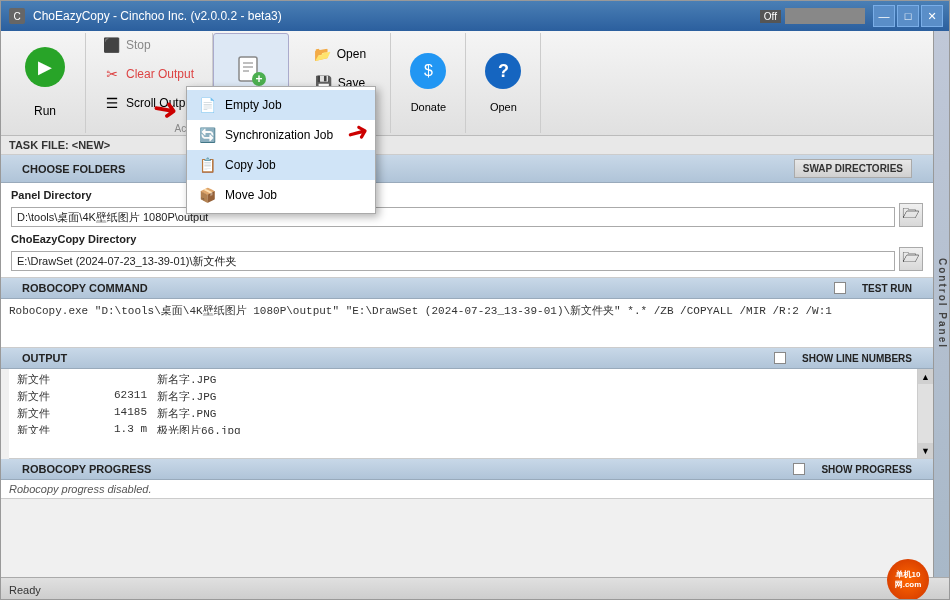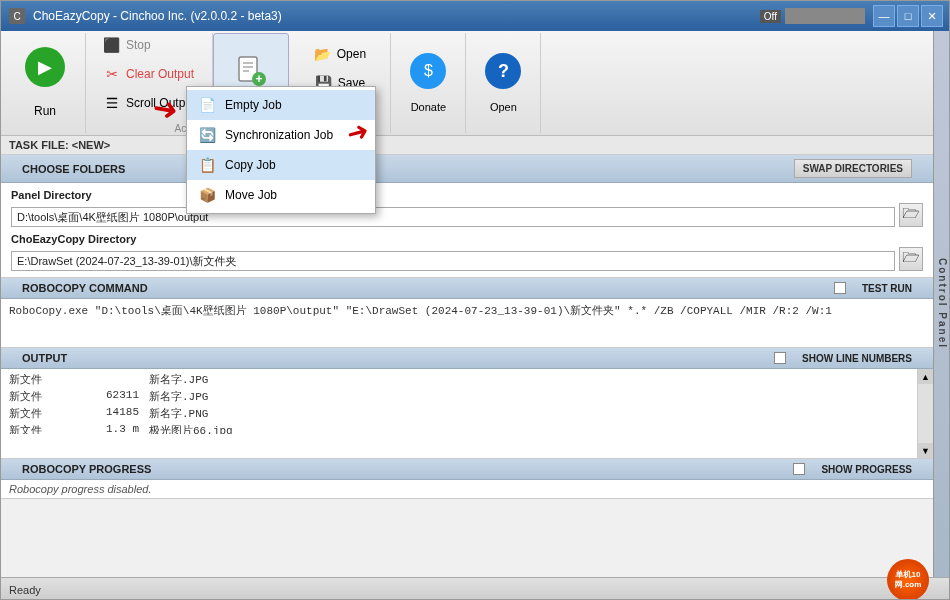--- a/index.html
+++ b/index.html
@@ -281,20 +281,21 @@
       border: 1px solid #888;
       background: white;
     }
 
     
     .output-section {
       background: white;
       flex: 1;
       border-bottom: 1px solid #ccc;
       overflow: hidden;
+      margin-left: 8px;
     }
     .output-content {
       padding: 2px 8px;
       font-size: 11px;
       font-family: 'Courier New', monospace;
       height: calc(100% - 24px);
       overflow: hidden;
     }
     .output-row {
       display: flex;

